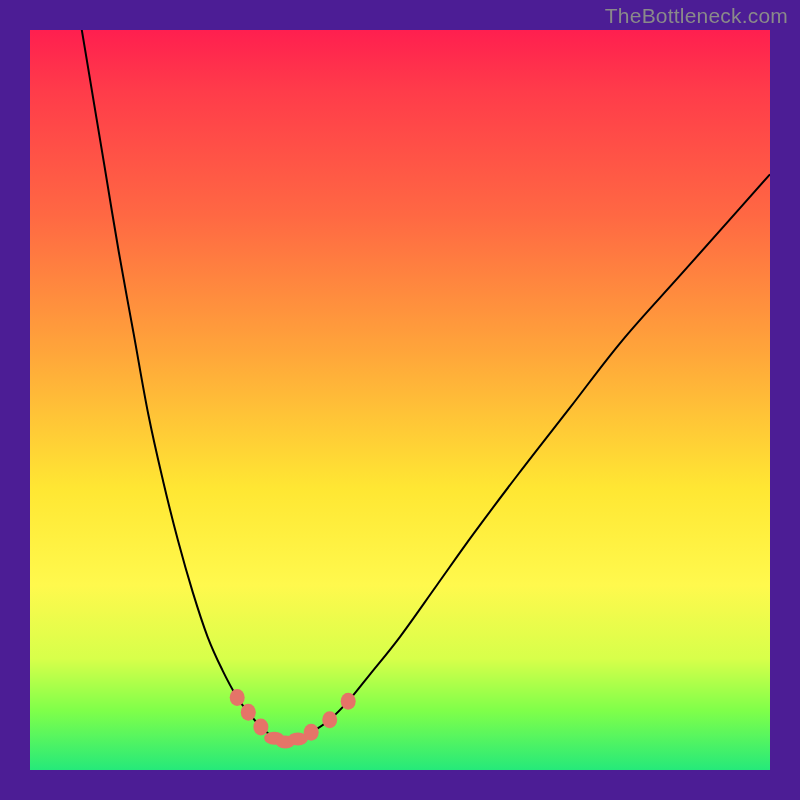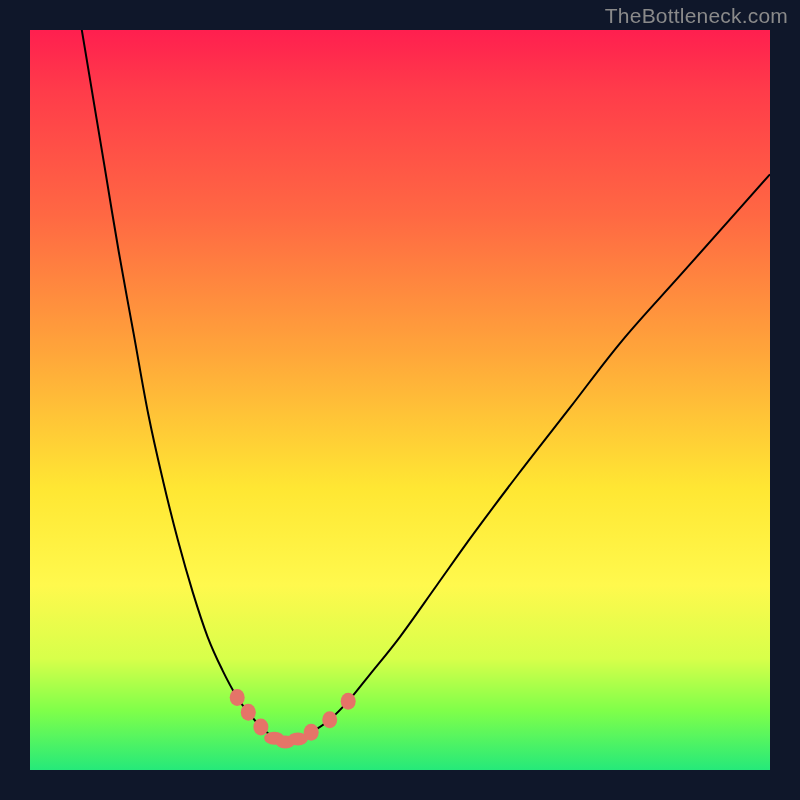--- a/index.html
+++ b/index.html
@@ -9,21 +9,21 @@
     height: 800px;
     background: #000;
     overflow: hidden;
     font-family: Arial, Helvetica, sans-serif;
   }
   .frame {
     position: absolute;
     top: 0; left: 0;
     width: 800px;
     height: 800px;
-    background: #0f172a;
+    background: #4c1d95;
   }
   
   .plot {
     position: absolute;
     top: 30px;
     left: 30px;
     width: 740px;
     height: 740px;
     overflow: hidden;
   }

